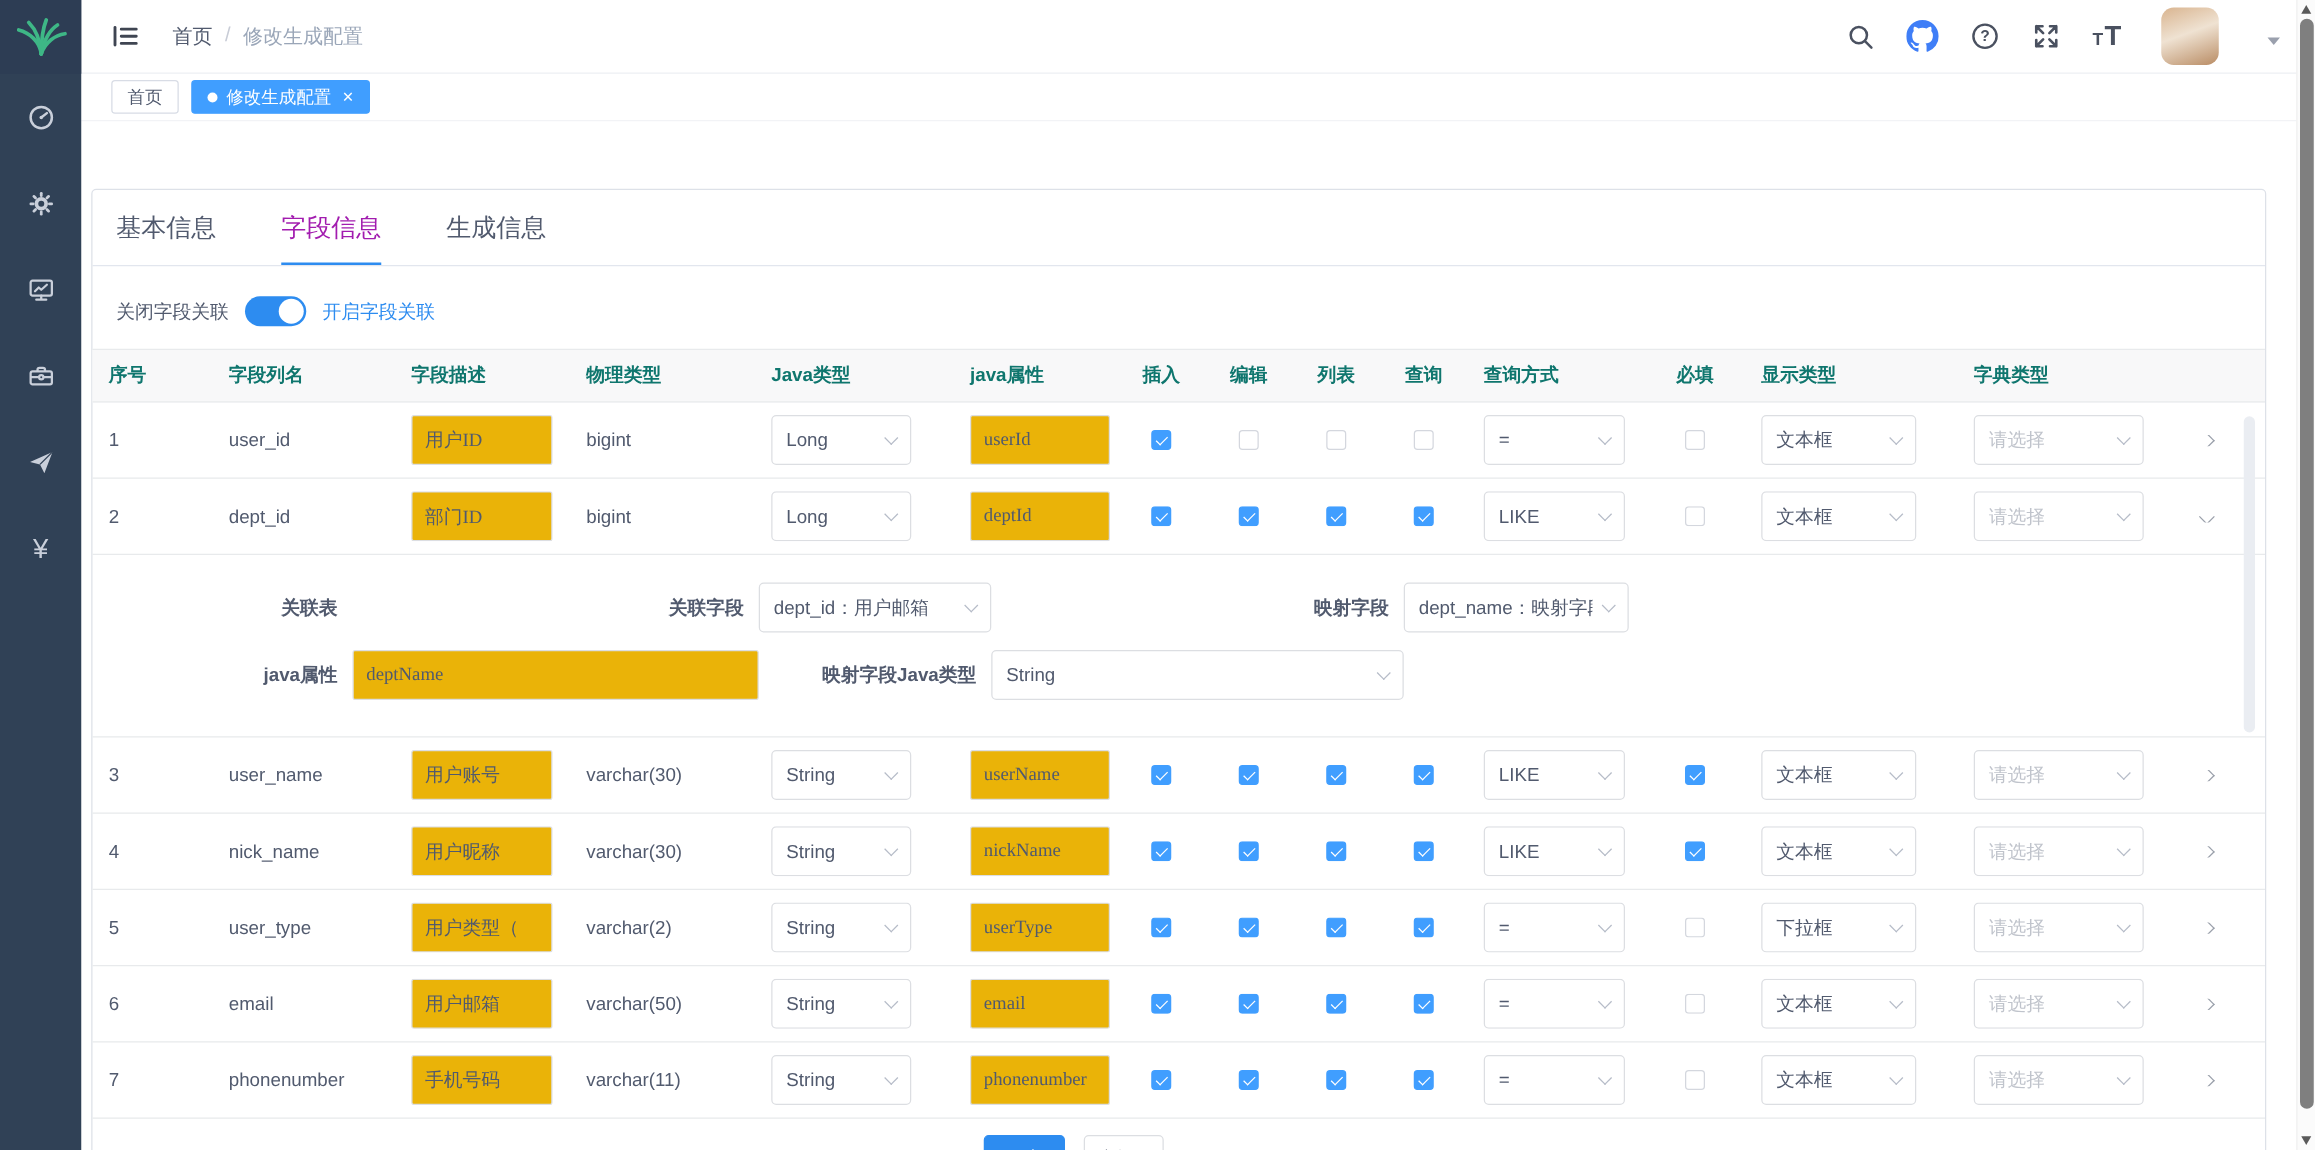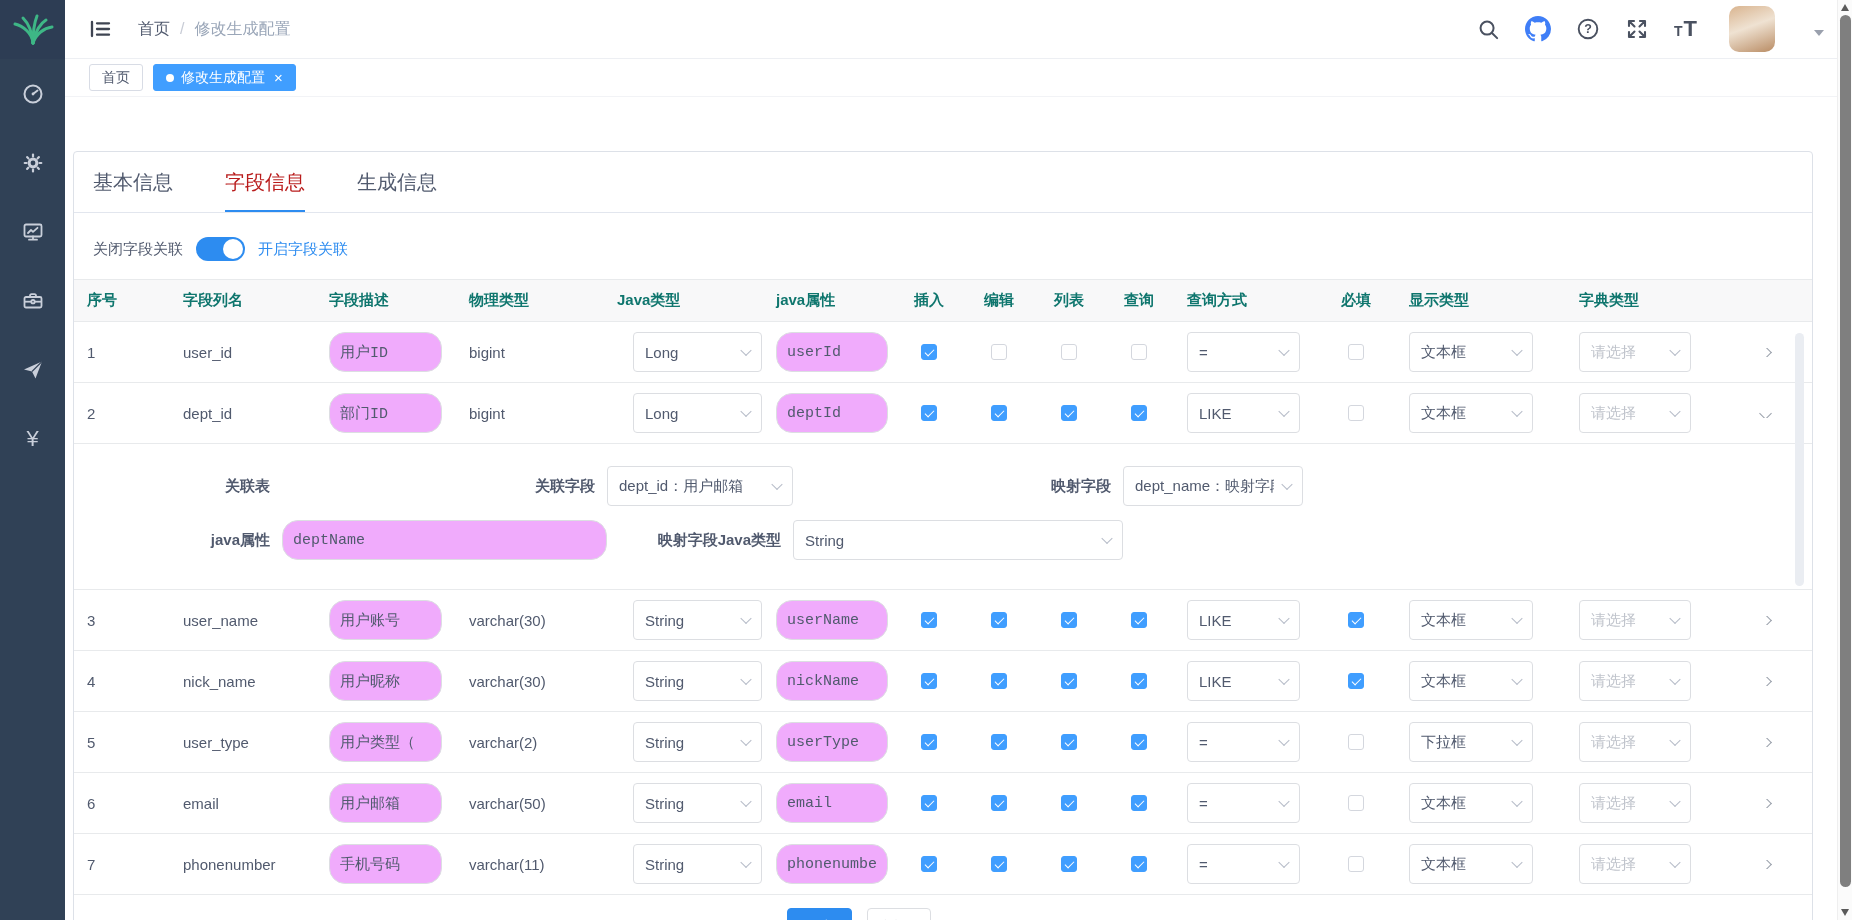--- a/index.html
+++ b/index.html
@@ -41,50 +41,50 @@
   .tag .close { margin-left:9px; font-size:15px; line-height:1; cursor:pointer; }
 
   
   .card { position:absolute; left:8px; top:54px; width:1740px; height:900px;
     border:1px solid #dde1e8; border-radius:4px; background:#fff; }
 
   
   .tabs { display:flex; padding:17px 16px 0 19px; border-bottom:1px solid #e2e6ee; }
   .tab { font-size:20px; color:#515a6e; padding-bottom:14px; margin-right:52px; cursor:pointer;
     border-bottom:2px solid transparent; }
-  .tab.active { color:#b91c1c; border-bottom-color:#2d8cf0; }
+  .tab.active { color:#a21caf; border-bottom-color:#2d8cf0; }
 
   
   .toggle-row { display:flex; align-items:center; padding:24px 0 18px 19px; gap:13px; font-size:15px; }
   .switch { width:49px; height:24px; border-radius:12px; background:#2d8cf0; position:relative; cursor:pointer; flex:none; }
   .switch::after { content:""; position:absolute; right:2px; top:2px; width:20px; height:20px; border-radius:50%; background:#fff; }
   .switch-link { color:#2d8cf0; }
 
   
   .gtable { position:relative; border-top:1px solid #e8eaec; }
   .grid15 { display:grid; grid-template-columns:96px 146px 140px 148px 159px 131px 70px 70px 70px 70px 142px 80px 170px 152px minmax(0,1fr); align-items:center; }
   .thead { height:42px; background:#f8f8f9; border-bottom:1px solid #e8eaec; font-weight:700; font-size:15px; color:#0f766e; }
   .hcell { padding-left:13px; white-space:nowrap; }
   .hcell.hc { padding-left:0; text-align:center; }
   .trow { height:61px; border-bottom:1px solid #e8eaec; font-size:15px; }
   .cell { padding-left:13px; overflow:hidden; white-space:nowrap; }
   .cell.cc { padding-left:0; display:flex; justify-content:center; }
 
-  .tinput { height:40px; border:1px solid #dcdee2; border-radius:16px; padding:0 10px; font-size:15px;
-    color:#515a6e; background:#f0abfc; outline:none; font-family:Liberation Mono, monospace; }
+  .tinput { height:40px; border:1px solid #dcdee2; border-radius:2px; padding:0 10px; font-size:15px;
+    color:#515a6e; background:#eab308; outline:none; font-family:Liberation Serif, serif; }
   .w-desc { width:113px; } .w-jf { width:112px; }
   .tinput.full { width:100%; }
 
   .sel { position:relative; display:flex; align-items:center; height:40px; border:1px solid #dcdee2;
     border-radius:4px; background:#fff; padding:0 28px 0 11px; cursor:pointer; }
   .sel span { font-size:15px; color:#515a6e; overflow:hidden; white-space:nowrap; }
   .sel::after { content:""; position:absolute; right:11px; top:50%; width:7px; height:7px;
     border-right:1.4px solid #b6bcc8; border-bottom:1.4px solid #b6bcc8; transform:translateY(-70%) rotate(45deg); }
   .sel.ph span { color:#c0c4cc; }
-  .w-java { width:129px;margin-left:16px; } .w-query { width:113px; } .w-html { width:124px; } .w-dict { width:112px;text-align:center; }
+  .w-java { width:112px; } .w-query { width:113px; } .w-html { width:124px; } .w-dict { width:136px;text-align:center; }
   .sel.full { width:100%; }
 
   .checkbox { width:16px; height:16px; border:1px solid #d4d7de; border-radius:3px; background:#fff;
     display:flex; align-items:center; justify-content:center; cursor:pointer; }
   .checkbox.checked { background:#409eff; border-color:#409eff; }
   .checkbox.checked::after { content:""; width:4px; height:8px; border-right:1.6px solid #fff;
     border-bottom:1.6px solid #fff; transform:rotate(45deg); margin-bottom:2px; }
 
   .row-chevron { width:9px; height:9px; border-right:1.5px solid #9aa0ab; border-bottom:1.5px solid #9aa0ab;
     transform:rotate(-45deg); cursor:pointer; transition:transform .1s; }

